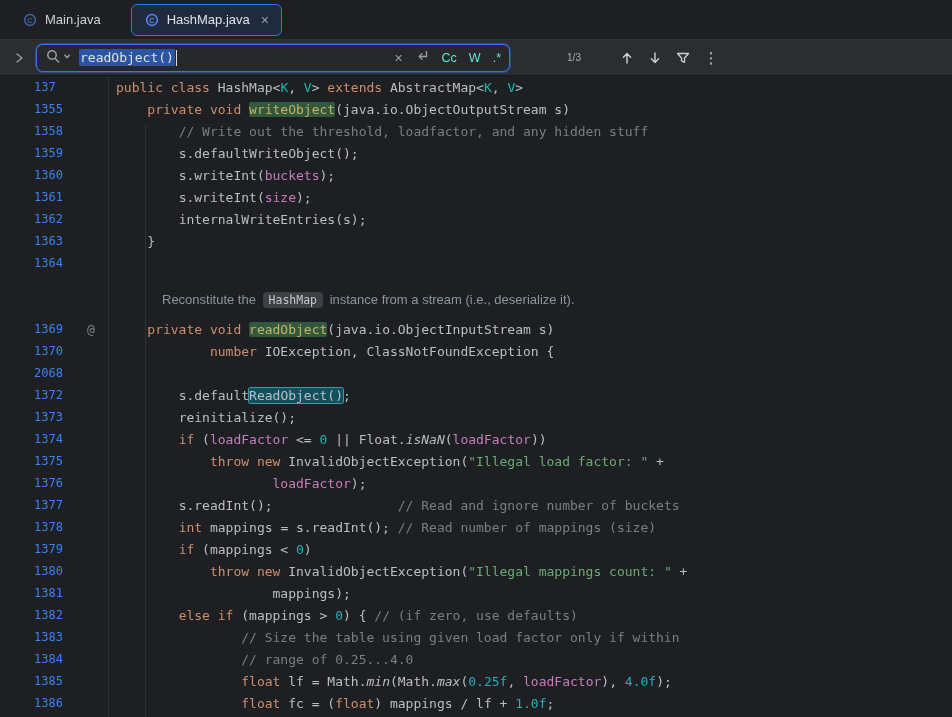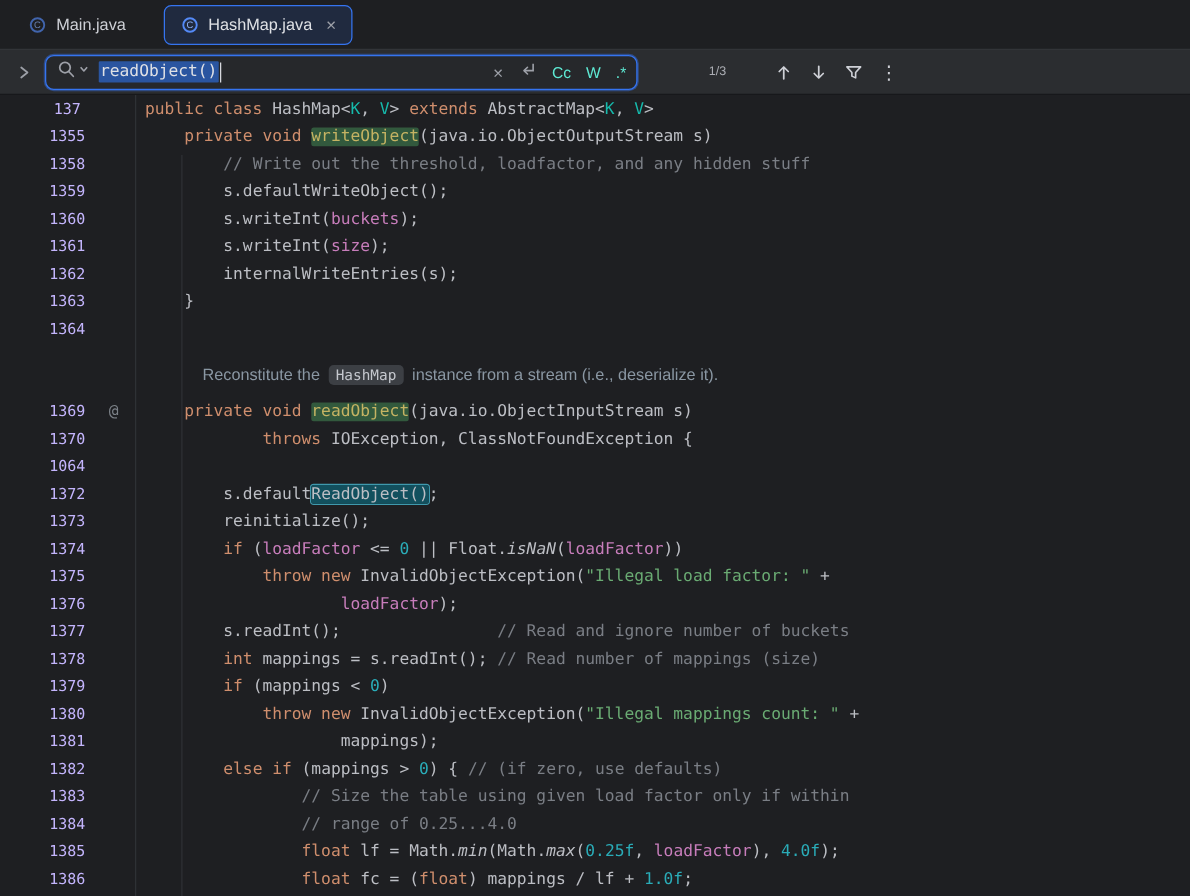--- a/index.html
+++ b/index.html
@@ -33,21 +33,21 @@
   .barbtn{display:flex;align-items:center;justify-content:center;width:26px;height:24px;border-radius:4px;}
   .prev{margin-left:22px;} .nxt{margin-left:2px;} .flt{margin-left:2px;} .mre{margin-left:2px;color:#ced0d6;font-size:15px;}
 
   
   .editor{position:relative;height:641px;padding-top:4px;box-sizing:border-box;background:#1e1f22;overflow:hidden;}
   .gutline{position:absolute;left:108px;top:0;bottom:0;width:1px;background:#2e3135;}
   .guide{position:absolute;width:1px;background:#2e3135;}
   .g1{left:145px;top:48px;bottom:0;}
   .row{display:flex;height:22px;line-height:22px;}
   .gut{width:108px;flex:none;display:flex;}
-  .num{width:58px;text-align:center;color:#c4b5fd;font:12px "DejaVu Sans Mono",monospace;padding-left:34px;}
+  .num{width:58px;text-align:left;color:#3b82f6;font:12px "DejaVu Sans Mono",monospace;padding-left:34px;}
   .gico{width:50px;text-align:center;color:#7b8087;font:13px "DejaVu Sans Mono",monospace;}
   .code{flex:1;white-space:pre;font:13px "DejaVu Sans Mono",monospace;padding-left:8px;color:#bcbec4;}
 
   .k{color:#cf8e6d;} .d{color:#bcbec4;} .s{color:#6aab73;} .n{color:#2aacb8;}
   .f{color:#c77dbb;} .c{color:#7a7e85;} .m{color:#c5b363;} .t{color:#16baac;}
   .i{font-style:italic;}
   .hl{background:#32593d;border-radius:2px;margin-top:44px;}
   .cur{background:#12505e;box-shadow:0 0 0 1px #3f99ad;border-radius:2px;}
 
   .docrow{height:44px;align-items:center;display:flex;}
@@ -208,25 +208,25 @@
             <span class="num">1369</span>
             <span class="gico">@</span>
           </div>
           <div class="code"><span>    </span><span class="k">private void </span><span class="m hl">readObject</span><span class="d">(java.io.ObjectInputStream s)</span></div>
         </div>
         <div class="row">
           <div class="gut">
             <span class="num">1370</span>
             <span class="gico"></span>
           </div>
-          <div class="code"><span>            </span><span class="k">throws </span><span class="d">IOException, ClassNotFoundException {</span></div>
-        </div>
-        <div class="row">
-          <div class="gut">
-            <span class="num">1064</span>
+          <div class="code"><span>            </span><span class="k">number </span><span class="d">IOException, ClassNotFoundException {</span></div>
+        </div>
+        <div class="row">
+          <div class="gut">
+            <span class="num">2068</span>
             <span class="gico"></span>
           </div>
         </div>
         <div class="row">
           <div class="gut">
             <span class="num">1372</span>
             <span class="gico"></span>
           </div>
           <div class="code"><span>        </span><span class="d">s.default</span><span class="d cur">ReadObject()</span><span class="d">;</span></div>
         </div>

